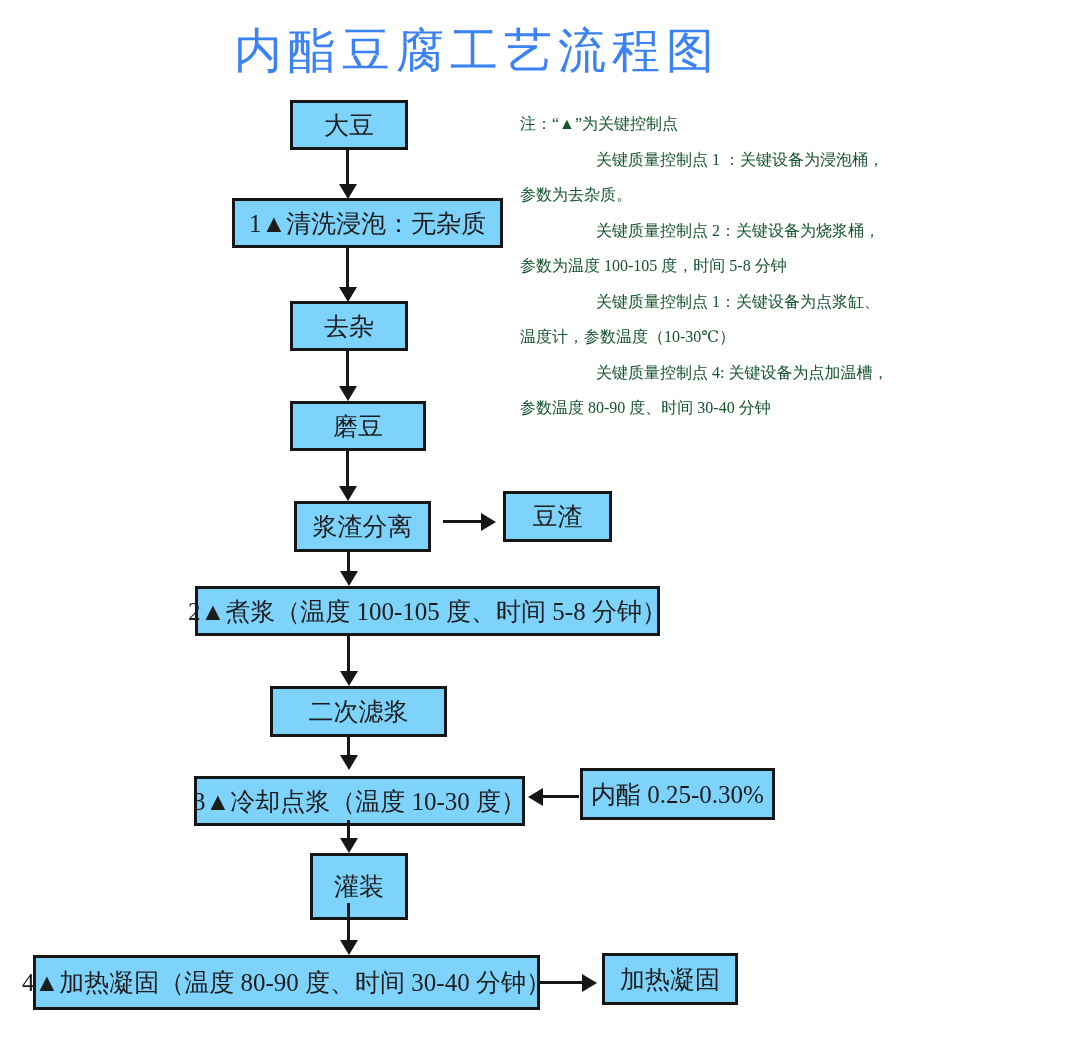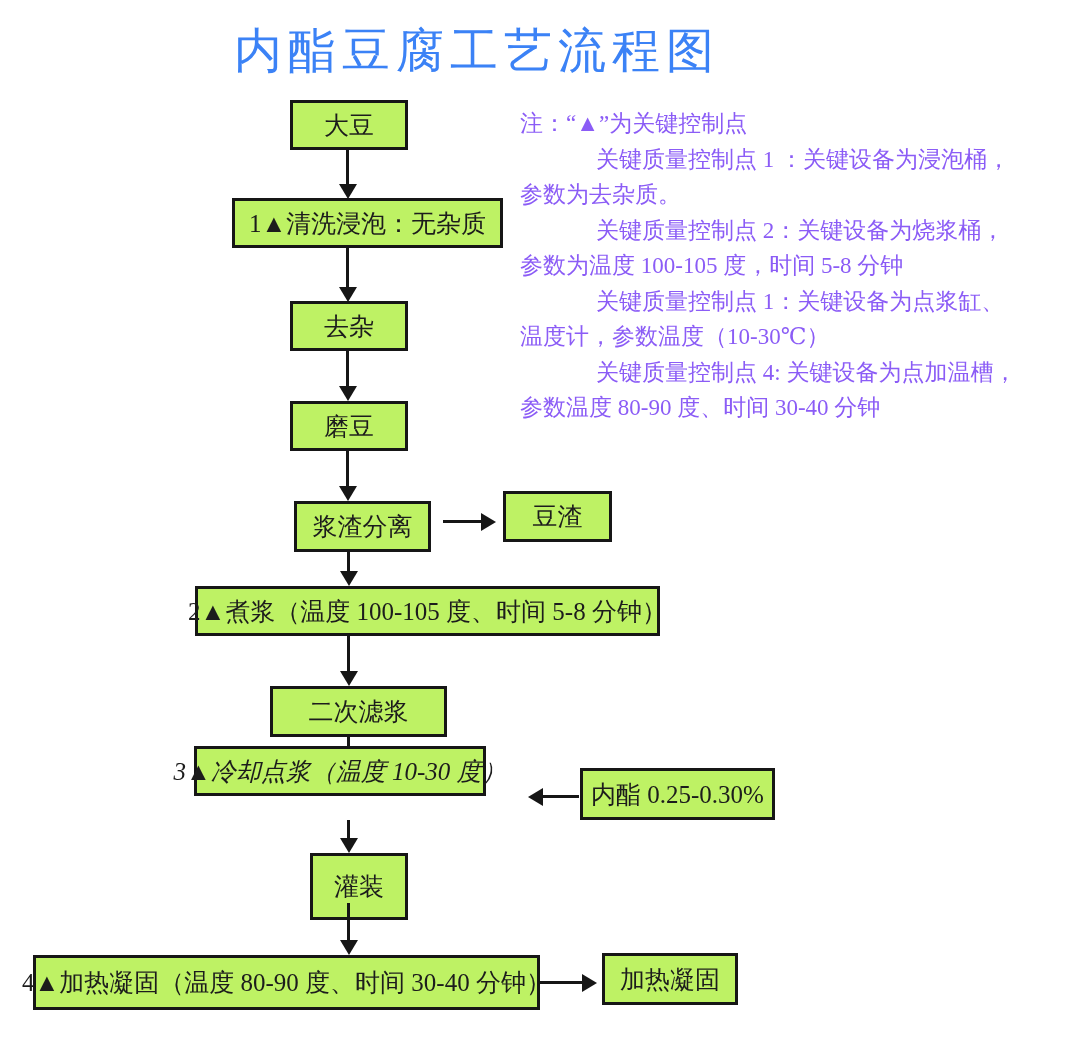--- a/index.html
+++ b/index.html
@@ -26,21 +26,21 @@
     letter-spacing: 6px;
     white-space: nowrap;
     color: #3b82f6;
     text-align: center;
     line-height: 58px;
   }
   .node {
     position: absolute;
     box-sizing: border-box;
     border: 3px solid #161616;
-    background: #bef264;
+    background: #7dd3fc;
     display: flex;
     align-items: center;
     justify-content: center;
     font-size: 25px;
     color: #1c1c1c;
     white-space: nowrap;
     line-height: 1;
   }
   
   .varrow {
@@ -91,23 +91,23 @@
     width: 0; height: 0;
     border-top: 9px solid transparent;
     border-bottom: 9px solid transparent;
     border-right: 15px solid #161616;
   }
   .notes {
     position: absolute;
     left: 520px;
     top: 106px;
     width: 545px;
-    font-size: 23px;
+    font-size: 16px;
     line-height: 35.5px;
-    color: #8b5cf6;
+    color: #14532d;
     white-space: nowrap;
   }
   .notes .line { height: 35.5px; }
   .notes .indent { padding-left: 76px; }
 </style>
 </head>
 <body>
 
 <div class="page">
 
@@ -118,41 +118,41 @@
   <div class="varrow" style="left:346px; top:150px; height:34px;"></div>
 
   <div class="node" style="left:232px; top:198px; width:271px; height:50px;">1▲清洗浸泡：无杂质</div>
 
   <div class="varrow" style="left:346px; top:248px; height:39px;"></div>
 
   <div class="node" style="left:290px; top:301px; width:118px; height:50px;">去杂</div>
 
   <div class="varrow" style="left:346px; top:351px; height:35px;"></div>
 
-  <div class="node" style="left:290px; top:401px; width:118px; height:50px;">磨豆</div>
+  <div class="node" style="left:290px; top:401px; width:136px; height:50px;">磨豆</div>
 
   <div class="varrow" style="left:346px; top:451px; height:35px;"></div>
 
   <div class="node" style="left:294px; top:501px; width:137px; height:51px;">浆渣分离</div>
 
   <div class="harrow-r" style="left:443px; top:520px; width:38px;"></div>
 
   <div class="node" style="left:503px; top:491px; width:109px; height:51px;">豆渣</div>
 
   <div class="varrow" style="left:347px; top:552px; height:19px;"></div>
 
   <div class="node" style="left:195px; top:586px; width:465px; height:50px;">2▲煮浆（温度 100-105 度、时间 5-8 分钟）</div>
 
   <div class="varrow" style="left:347px; top:636px; height:35px;"></div>
 
   <div class="node" style="left:270px; top:686px; width:177px; height:51px;">二次滤浆</div>
 
   <div class="varrow" style="left:347px; top:737px; height:18px;"></div>
 
-  <div class="node" style="left:194px; top:746px; width:292px; height:50px;font-style:italic;">3▲冷却点浆（温度 10-30 度）</div>
+  <div class="node" style="left:194px; top:776px; width:331px; height:50px;">3▲冷却点浆（温度 10-30 度）</div>
 
   <div class="harrow-l" style="left:543px; top:795px; width:36px;"></div>
 
   <div class="node" style="left:580px; top:768px; width:195px; height:52px;">内酯 0.25-0.30%</div>
 
   <div class="varrow" style="left:347px; top:820px; height:18px;"></div>
 
   <div class="node" style="left:310px; top:853px; width:98px; height:67px;">灌装</div>
 
   <div class="varrow" style="left:347px; top:903px; height:37px;"></div>

